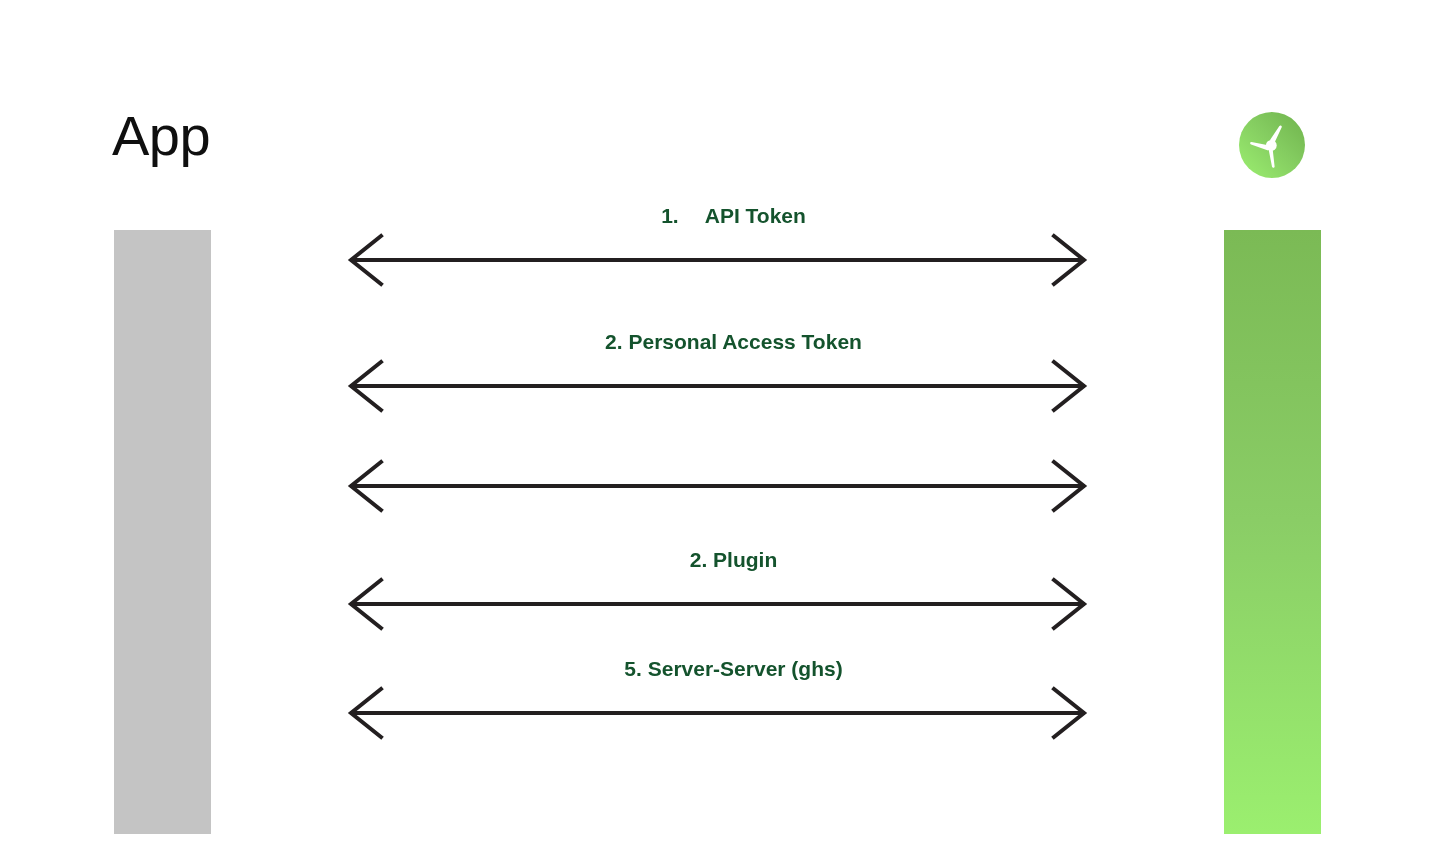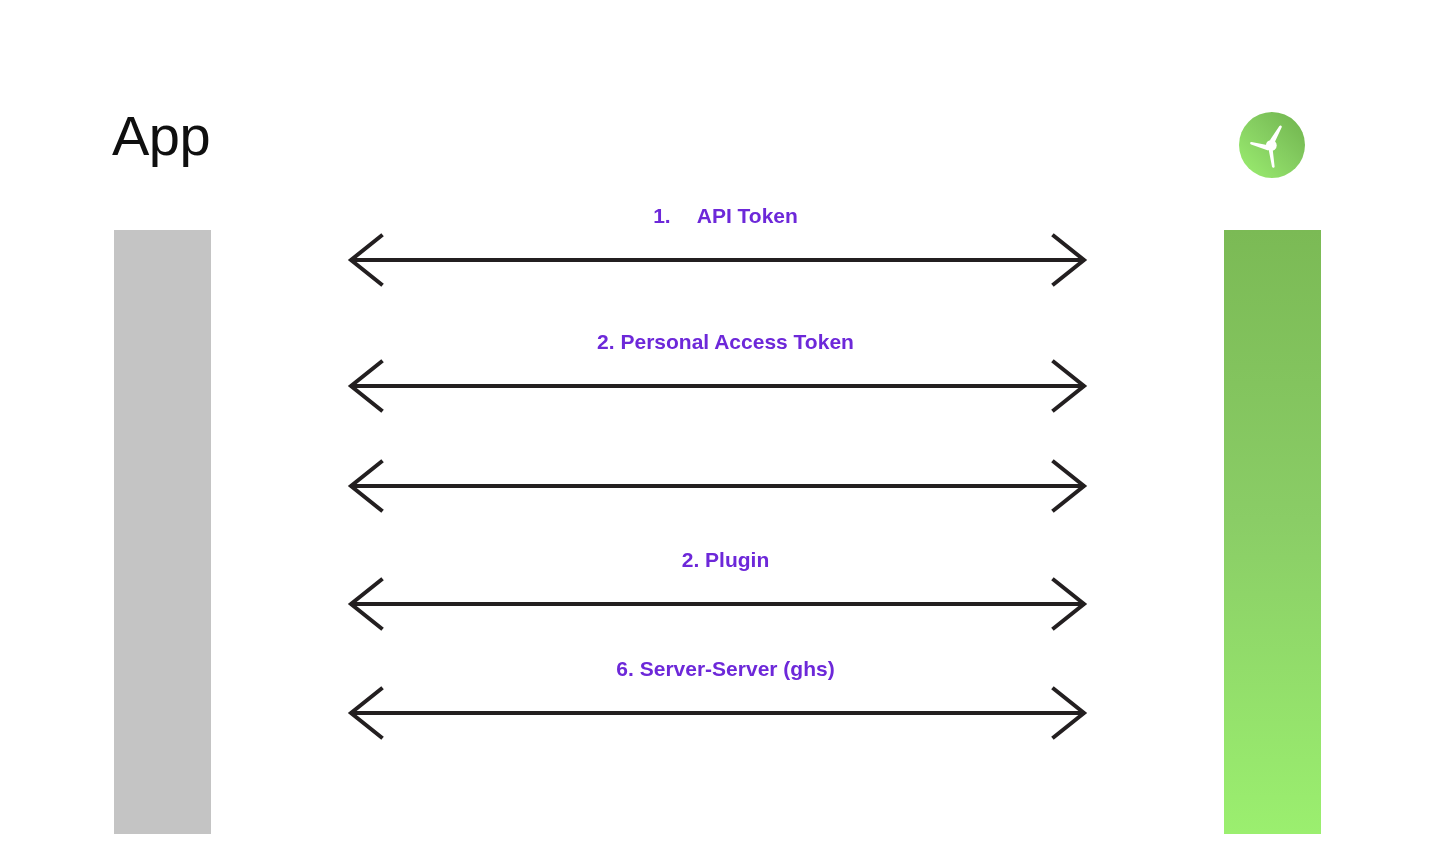--- a/index.html
+++ b/index.html
@@ -68,27 +68,27 @@
     height: 844px;
   }
   .message {
     position: absolute;
     left: 345px;
     width: 745px;
     height: 86px;
   }
   .message-label {
     position: absolute;
-    left: 8px;
+    left: 16px;
     top: 0;
     width: 745px;
     text-align: center;
     font-size: 21px;
     font-weight: 700;
-    color: #6d28d9;
+    color: #14532d;
     white-space: pre;
     line-height: 1.1;
   }
   .message-arrow {
     position: absolute;
     left: 0;
     top: 26px;
     width: 745px;
     height: 60px;
   }
@@ -171,21 +171,21 @@
           <g stroke="#231f20" stroke-width="4" fill="none" stroke-linecap="square">
             <line x1="8" y1="30" x2="737" y2="30"></line>
             <polyline points="36,6 6,30 36,54"></polyline>
             <polyline points="709,6 739,30 709,54"></polyline>
           </g>
         </svg>
       </div>
     </div>
 
     <div class="message" style="top:657px;">
-      <div class="message-label">6. Server-Server (ghs)</div>
+      <div class="message-label">5. Server-Server (ghs)</div>
       <div class="message-arrow">
         <svg viewBox="0 0 745 60" xmlns="http://www.w3.org/2000/svg">
           <g stroke="#231f20" stroke-width="4" fill="none" stroke-linecap="square">
             <line x1="8" y1="30" x2="737" y2="30"></line>
             <polyline points="36,6 6,30 36,54"></polyline>
             <polyline points="709,6 739,30 709,54"></polyline>
           </g>
         </svg>
       </div>
     </div>

